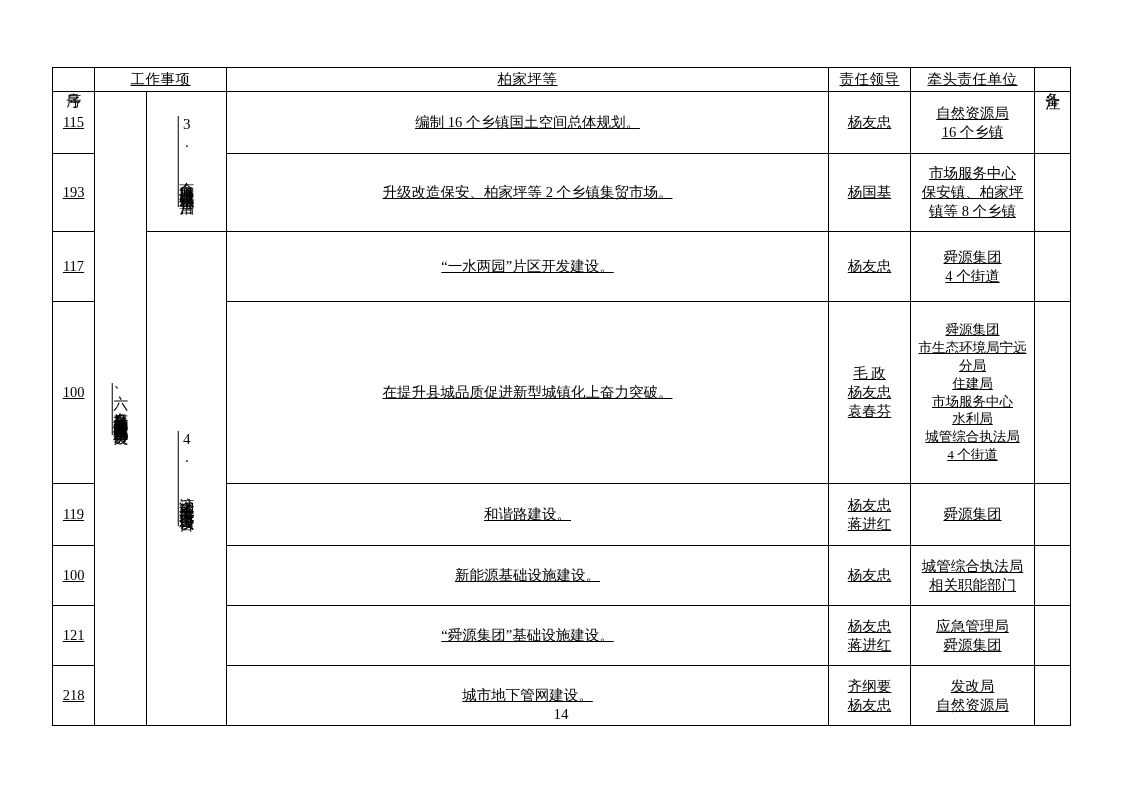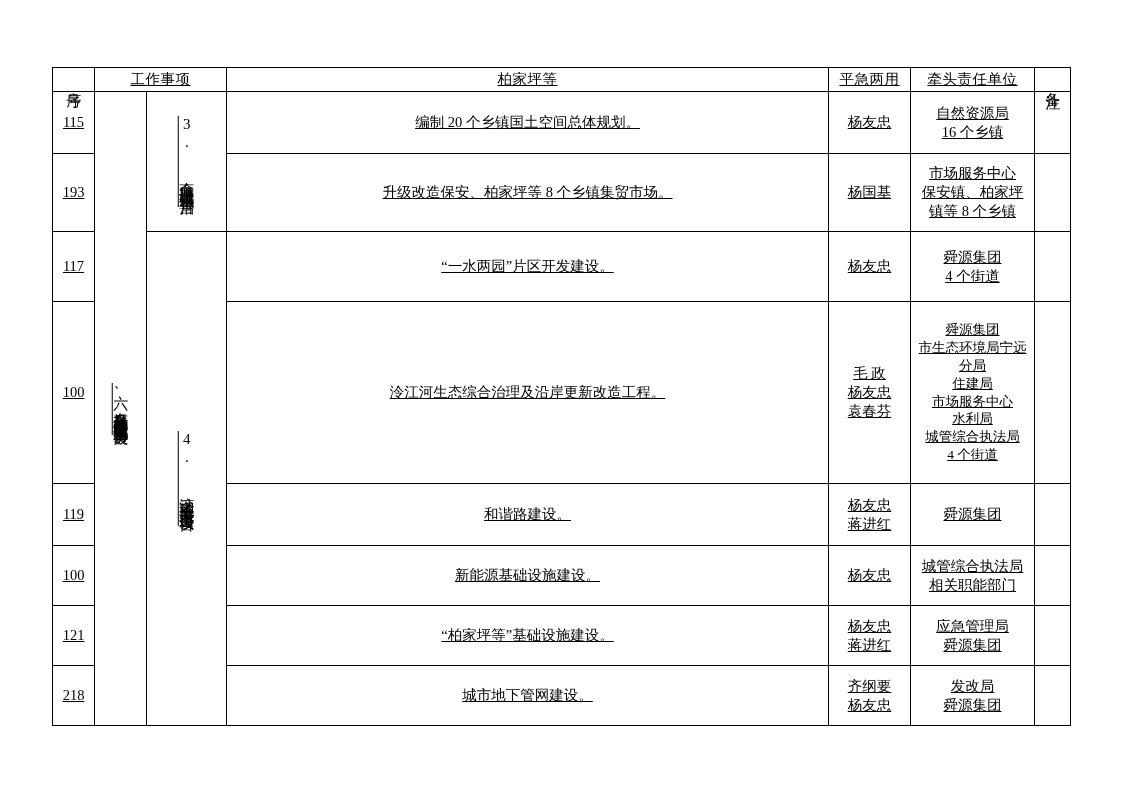--- a/index.html
+++ b/index.html
@@ -121,21 +121,21 @@
         <td>
           <div class="hdr-stack"><span class="vtext">序号</span></div>
         </td>
         <td colspan="2">
           <span>工作事项</span>
         </td>
         <td>
           <span>柏家坪等</span>
         </td>
         <td>
-          <span>平急两用</span>
+          <span>责任领导</span>
         </td>
         <td>
           <span>牵头责任单位</span>
         </td>
         <td>
           <div class="hdr-stack"><span class="vtext">备注</span></div>
         </td>
       </tr>
     </thead>
     <tbody>
@@ -145,30 +145,30 @@
         <td class="vcell v-grp" rowspan="8">
           <div class="vwrap">
               <span class="vtext">六、在提升县城品质促进新型城镇化上奋力突破。</span>
             </div>
         </td>
         <td class="vcell" rowspan="2">
           <div class="vwrap">
               <span class="vtext">3. 全面推进城镇精管善治。</span>
             </div>
         </td>
-        <td class="task-text">编制 20 个乡镇国土空间总体规划。</td>
+        <td class="task-text">编制 16 个乡镇国土空间总体规划。</td>
         <td class="multi" style="white-space:pre-line;">杨友忠</td>
         <td class="multi" style="white-space:pre-line;">自然资源局
 16 个乡镇</td>
         <td></td>
       </tr>
 
       <tr style="height:78px;">
         <td>193</td>
-        <td class="task-text">升级改造保安、柏家坪等 8 个乡镇集贸市场。</td>
+        <td class="task-text">升级改造保安、柏家坪等 2 个乡镇集贸市场。</td>
         <td class="multi" style="white-space:pre-line;">杨国基</td>
         <td class="multi" style="white-space:pre-line;">市场服务中心
 保安镇、柏家坪
 镇等 8 个乡镇</td>
         <td></td>
       </tr>
 
       <tr style="height:70px;">
         <td>117</td>
         <td class="vcell" rowspan="6">
@@ -178,21 +178,21 @@
         </td>
         <td class="task-text">“一水两园”片区开发建设。</td>
         <td class="multi" style="white-space:pre-line;">杨友忠</td>
         <td class="multi" style="white-space:pre-line;">舜源集团
 4 个街道</td>
         <td></td>
       </tr>
 
       <tr style="height:182px;">
         <td>100</td>
-        <td class="task-text">泠江河生态综合治理及沿岸更新改造工程。</td>
+        <td class="task-text">在提升县城品质促进新型城镇化上奋力突破。</td>
         <td class="multi" style="white-space:pre-line;">毛  政
 杨友忠
 袁春芬</td>
         <td class="multi" style="white-space:pre-line;font-size:13.5px;">舜源集团
 市生态环境局宁远分局
 住建局
 市场服务中心
 水利局
 城管综合执法局
 4 个街道</td>
@@ -212,34 +212,35 @@
         <td>100</td>
         <td class="task-text">新能源基础设施建设。</td>
         <td class="multi" style="white-space:pre-line;">杨友忠</td>
         <td class="multi" style="white-space:pre-line;">城管综合执法局
 相关职能部门</td>
         <td></td>
       </tr>
 
       <tr style="height:60px;">
         <td>121</td>
-        <td class="task-text">“柏家坪等”基础设施建设。</td>
+        <td class="task-text">“舜源集团”基础设施建设。</td>
         <td class="multi" style="white-space:pre-line;">杨友忠
 蒋进红</td>
         <td class="multi" style="white-space:pre-line;">应急管理局
 舜源集团</td>
         <td></td>
       </tr>
 
       <tr style="height:60px;">
         <td>218</td>
         <td class="task-text">城市地下管网建设。</td>
         <td class="multi" style="white-space:pre-line;">齐纲要
 杨友忠</td>
         <td class="multi" style="white-space:pre-line;">发改局
-舜源集团</td>
+自然资源局</td>
         <td></td>
       </tr>
 
     </tbody>
   </table>
 
+  <div class="pagenum">14</div>
 </div>
 
 </body></html>

